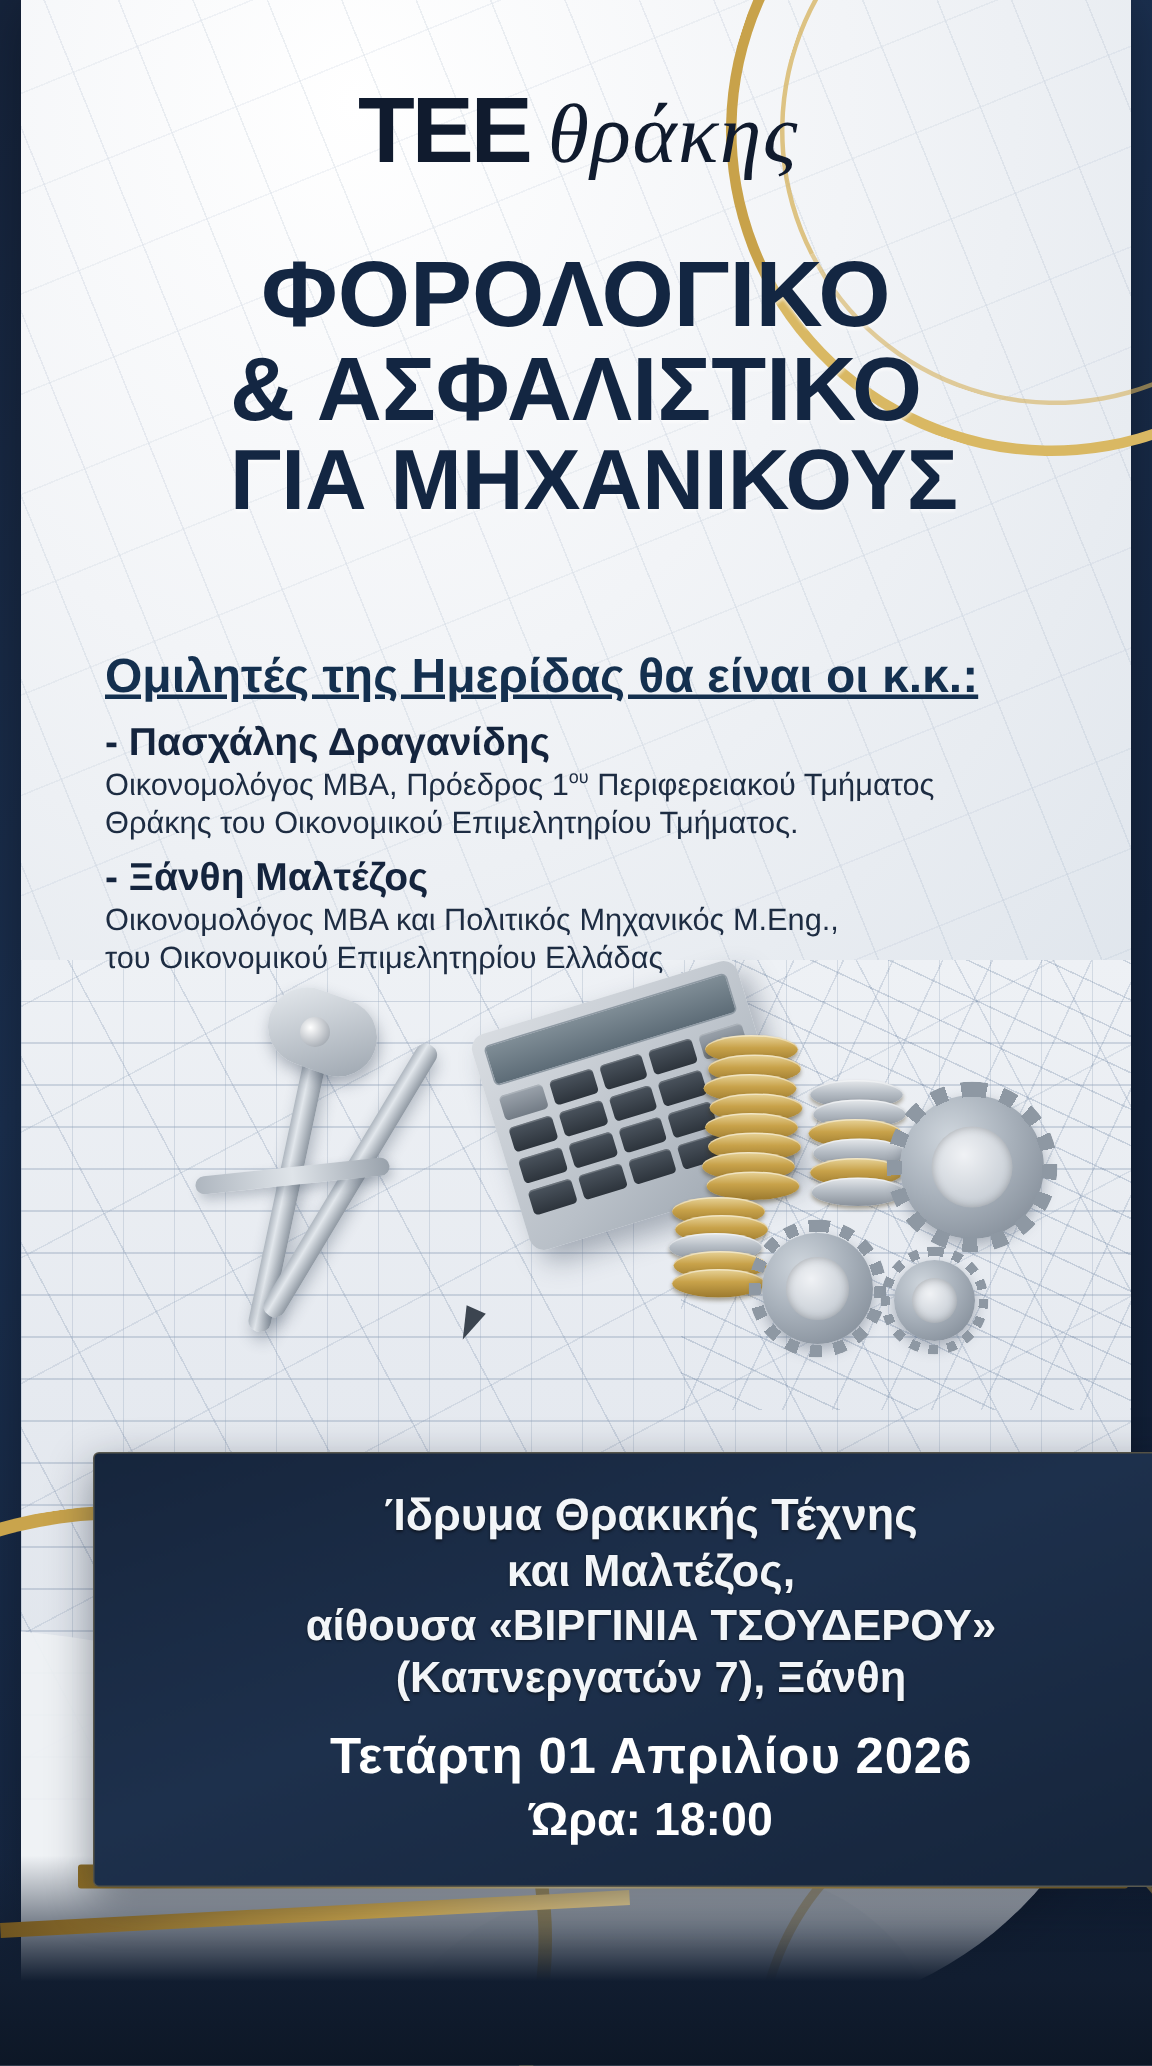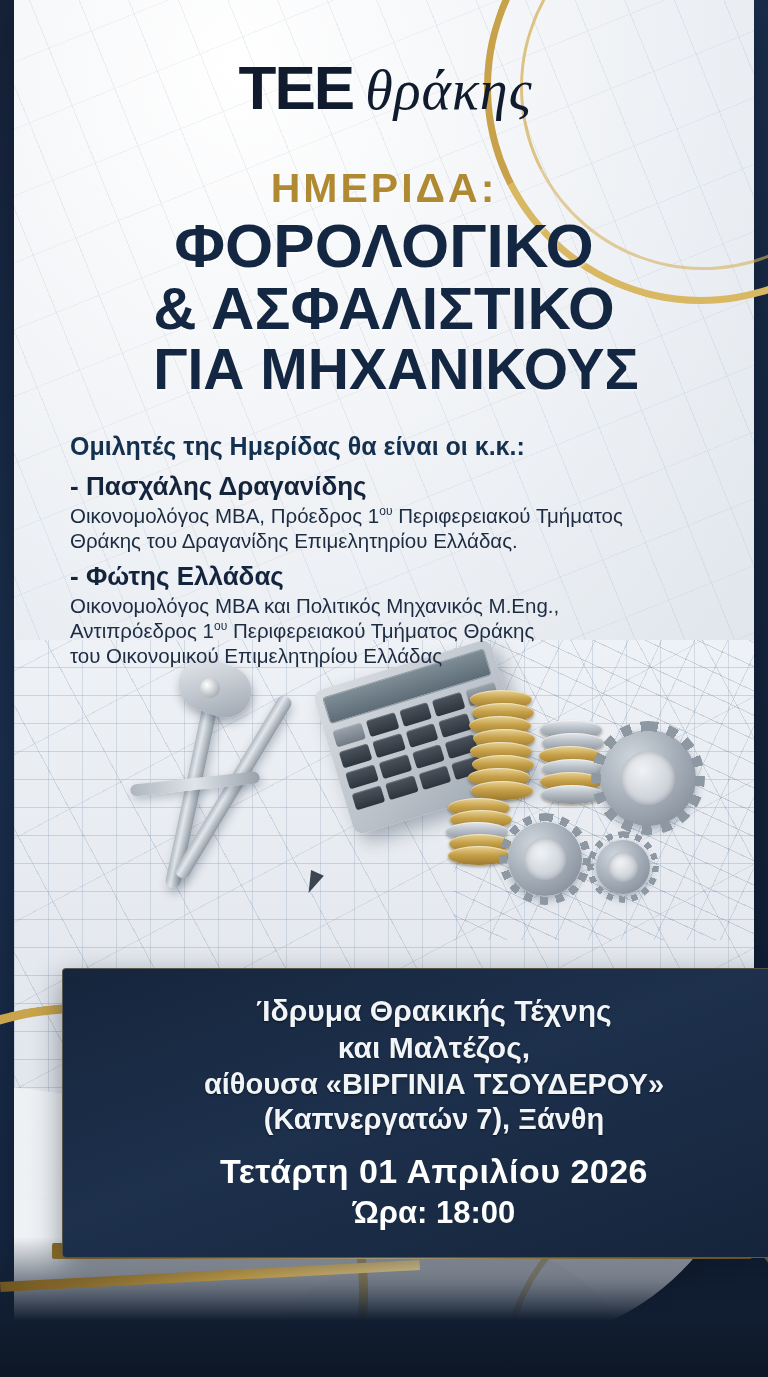--- a/index.html
+++ b/index.html
@@ -194,23 +194,24 @@
   .speakers {
     position: absolute;
     top: 432px;
     left: 70px;
     right: 40px;
     z-index: 10;
     color: #1a2b45;
   }
   .speakers-head {
     font-weight: bold;
-    font-size: 25px;
+    font-size: 32px;
     color: #14304f;
     margin-bottom: 10px;
+    text-decoration: underline;
   }
   .speaker-name {
     font-weight: bold;
     font-size: 26px;
     color: #14243d;
     margin: 8px 0 1px 0;
   }
   .speaker-desc {
     font-size: 20.5px;
     line-height: 1.22;
@@ -423,39 +424,37 @@
   <div class="gold-arc-tr2"></div>
   <div class="gold-arc-bl"></div>
   <div class="gold-arc-br"></div>
 
   <div class="logo-row">
     <span class="logo-tee">TEE</span>
     <span class="logo-thrakis">θράκης</span>
   </div>
 
   <div class="title-block">
-    <div class="kicker">ΗΜΕΡΙΔΑ:</div>
     <div class="title-line l1">ΦΟΡΟΛΟΓΙΚΟ</div>
     <div class="title-line l2">&amp; ΑΣΦΑΛΙΣΤΙΚΟ</div>
     <div class="title-line l3">ΓΙΑ ΜΗΧΑΝΙΚΟΥΣ</div>
   </div>
 
   <div class="speakers">
     <div class="speakers-head">Ομιλητές της Ημερίδας θα είναι οι κ.κ.:</div>
 
     <div>
       <div class="speaker-name">- Πασχάλης Δραγανίδης</div>
       <div class="speaker-desc">Οικονομολόγος MBA, Πρόεδρος 1<sup>ου</sup> Περιφερειακού Τμήματος</div>
-      <div class="speaker-desc">Θράκης του Δραγανίδης Επιμελητηρίου Ελλάδας.</div>
+      <div class="speaker-desc">Θράκης του Οικονομικού Επιμελητηρίου Τμήματος.</div>
     </div>
 
     <div>
-      <div class="speaker-name">- Φώτης Ελλάδας</div>
+      <div class="speaker-name">- Ξάνθη Μαλτέζος</div>
       <div class="speaker-desc">Οικονομολόγος MBA και Πολιτικός Μηχανικός M.Eng.,</div>
-      <div class="speaker-desc">Αντιπρόεδρος 1<sup>ου</sup> Περιφερειακού Τμήματος Θράκης</div>
       <div class="speaker-desc">του Οικονομικού Επιμελητηρίου Ελλάδας</div>
     </div>
   </div>
 
   <div class="objects">
 
     <div class="compass">
       <div class="compass-leg l1"></div>
       <div class="compass-leg l2"></div>
       <div class="compass-cross"></div>

